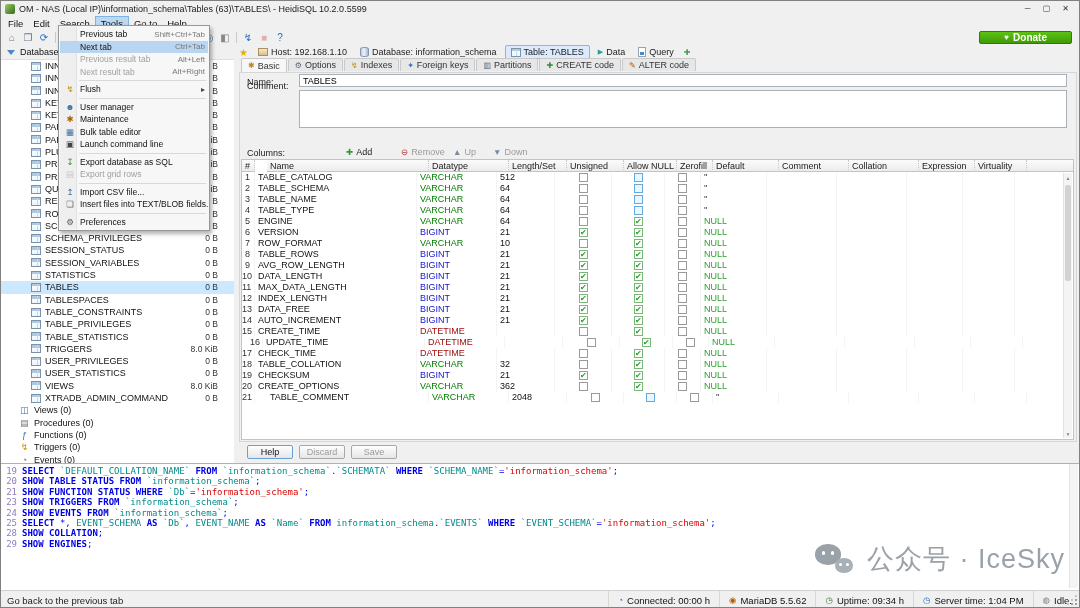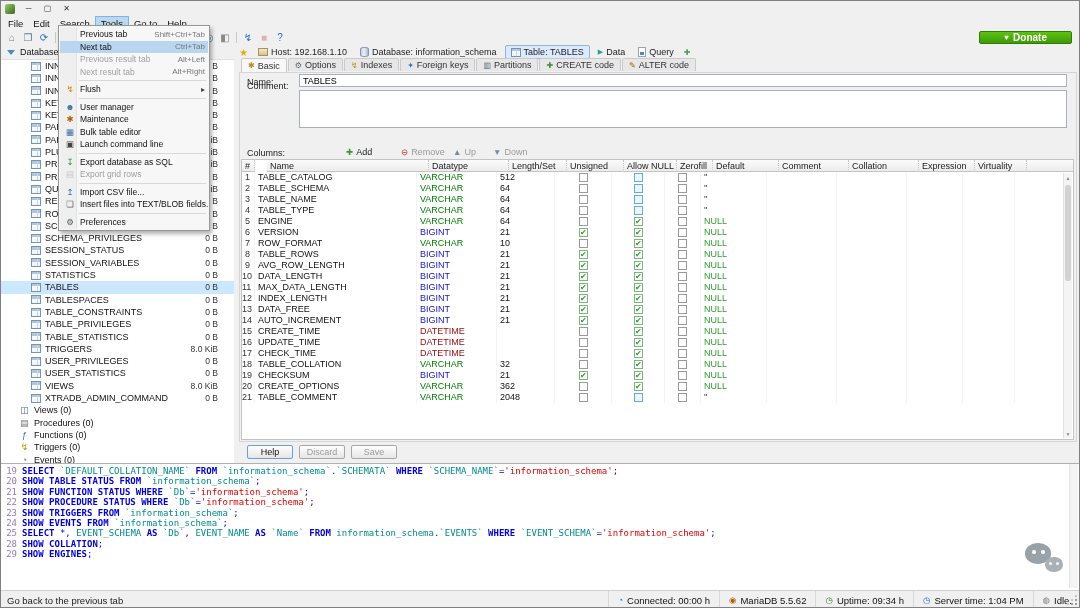--- a/index.html
+++ b/index.html
@@ -131,20 +131,21 @@
   .grip::after { content:""; position:absolute; right:0; bottom:0; width:2px; height:2px; background:#98a0a8;
     box-shadow:-4px 0 0 #98a0a8, 0 -4px 0 #98a0a8, -8px 0 0 #c0c6cc, -4px -4px 0 #c0c6cc, 0 -8px 0 #c0c6cc; }
 </style>
 </head>
 <body>
 
 <div id="window">
 
   <div class="titlebar">
     <div class="app-icon"></div>
+    <div class="title-text">OM - NAS (Local IP)\information_schema\Tables (63)\TABLES\ - HeidiSQL 10.2.0.5599</div>
     <div class="win-btns">
         <div class="win-btn">─</div>
         <div class="win-btn">▢</div>
         <div class="win-btn">✕</div>
       </div>
   </div>
 
   <div class="menubar">
       <div class="menu-item">File</div>
       <div class="menu-item">Edit</div>
@@ -764,21 +765,21 @@
             <div class="cb"></div>
           </div>
           <div class="gc d-null" style="width: 66px;">NULL</div>
           <div class="gc " style="width: 70px;"></div>
           <div class="gc " style="width: 70px;"></div>
           <div class="gc " style="width: 56px;"></div>
           <div class="gc " style="width: 52px;"></div>
           <div class="gc fill"></div>
         </div>
         <div class="g-row">
-          <div class="gc num" style="width: 13px;">16</div>
+          <div class="gc num" style="width: 13px; margin-left: 8px;">16</div>
           <div class="gc " style="width: 162px;">UPDATE_TIME</div>
           <div class="gc t-dt" style="width: 80px;">DATETIME</div>
           <div class="gc " style="width: 58px;"></div>
           <div class="gc cbc" style="width: 57px;">
             <div class="cb"></div>
           </div>
           <div class="gc cbc" style="width: 53px;">
             <div class="cb on"></div>
           </div>
           <div class="gc cbc" style="width: 36px;">
@@ -870,21 +871,21 @@
           </div>
           <div class="gc d-null" style="width: 66px;">NULL</div>
           <div class="gc " style="width: 70px;"></div>
           <div class="gc " style="width: 70px;"></div>
           <div class="gc " style="width: 56px;"></div>
           <div class="gc " style="width: 52px;"></div>
           <div class="gc fill"></div>
         </div>
         <div class="g-row">
           <div class="gc num" style="width: 13px;">21</div>
-          <div class="gc " style="width: 162px;">TABLE_COMMENT</div>
+          <div class="gc " style="width: 162px; margin-left: 12px;">TABLE_COMMENT</div>
           <div class="gc t-str" style="width: 80px;">VARCHAR</div>
           <div class="gc " style="width: 58px;">2048</div>
           <div class="gc cbc" style="width: 57px;">
             <div class="cb"></div>
           </div>
           <div class="gc cbc" style="width: 53px;">
             <div class="cb an0"></div>
           </div>
           <div class="gc cbc" style="width: 36px;">
             <div class="cb"></div>
@@ -905,21 +906,20 @@
   </div>
 
   <div class="act-btn" id="btn-help">Help</div>
   <div class="act-btn" id="btn-discard">Discard</div>
   <div class="act-btn" id="btn-save">Save</div>
 
   <div class="sql-log">
       <div class="log-line"><span class="ln">19</span><span class="c-kw">SELECT </span><span class="c-id">`DEFAULT_COLLATION_NAME`</span><span class="c-kw"> FROM </span><span class="c-id">`information_schema`</span><span class="c-pl">.</span><span class="c-id">`SCHEMATA`</span><span class="c-kw"> WHERE </span><span class="c-id">`SCHEMA_NAME`</span><span class="c-pl">=</span><span class="c-str">'information_schema'</span><span class="c-pl">;</span></div>
       <div class="log-line"><span class="ln">20</span><span class="c-kw">SHOW TABLE STATUS FROM </span><span class="c-id">`information_schema`</span><span class="c-pl">;</span></div>
       <div class="log-line"><span class="ln">21</span><span class="c-kw">SHOW FUNCTION STATUS WHERE </span><span class="c-id">`Db`</span><span class="c-pl">=</span><span class="c-str">'information_schema'</span><span class="c-pl">;</span></div>
-      <div class="log-line"><span class="ln">22</span><span class="c-kw">SHOW PROCEDURE STATUS WHERE </span><span class="c-id">`Db`</span><span class="c-pl">=</span><span class="c-str">'information_schema'</span><span class="c-pl">;</span></div>
       <div class="log-line"><span class="ln">23</span><span class="c-kw">SHOW TRIGGERS FROM </span><span class="c-id">`information_schema`</span><span class="c-pl">;</span></div>
       <div class="log-line"><span class="ln">24</span><span class="c-kw">SHOW EVENTS FROM </span><span class="c-id">`information_schema`</span><span class="c-pl">;</span></div>
       <div class="log-line"><span class="ln">25</span><span class="c-kw">SELECT </span><span class="c-pl">*, </span><span class="c-id">EVENT_SCHEMA</span><span class="c-kw"> AS </span><span class="c-id">`Db`</span><span class="c-pl">, </span><span class="c-id">EVENT_NAME</span><span class="c-kw"> AS </span><span class="c-id">`Name`</span><span class="c-kw"> FROM </span><span class="c-id">information_schema</span><span class="c-pl">.</span><span class="c-id">`EVENTS`</span><span class="c-kw"> WHERE </span><span class="c-id">`EVENT_SCHEMA`</span><span class="c-pl">=</span><span class="c-str">'information_schema'</span><span class="c-pl">;</span></div>
       <div class="log-line"><span class="ln">28</span><span class="c-kw">SHOW COLLATION</span><span class="c-pl">;</span></div>
       <div class="log-line"><span class="ln">29</span><span class="c-kw">SHOW ENGINES</span><span class="c-pl">;</span></div>
     </div>
   <div class="log-sb"></div>
 
   <div class="statusbar">
     <div class="sb-hint">Go back to the previous tab</div>
@@ -1014,16 +1014,17 @@
         <span class="mi-icon" style="color: rgb(85, 96, 102);">⚙</span>
         <span class="mi-label">Preferences</span>
       </div>
     </div>
 
   <div class="watermark">
     <div class="wm-icon">
       <div class="wm-big"></div>
         <div class="wm-small"></div>
     </div>
+    <span>公众号 · IceSky</span>
   </div>
 
   <div class="grip"></div>
 </div>
 
 </body></html>

